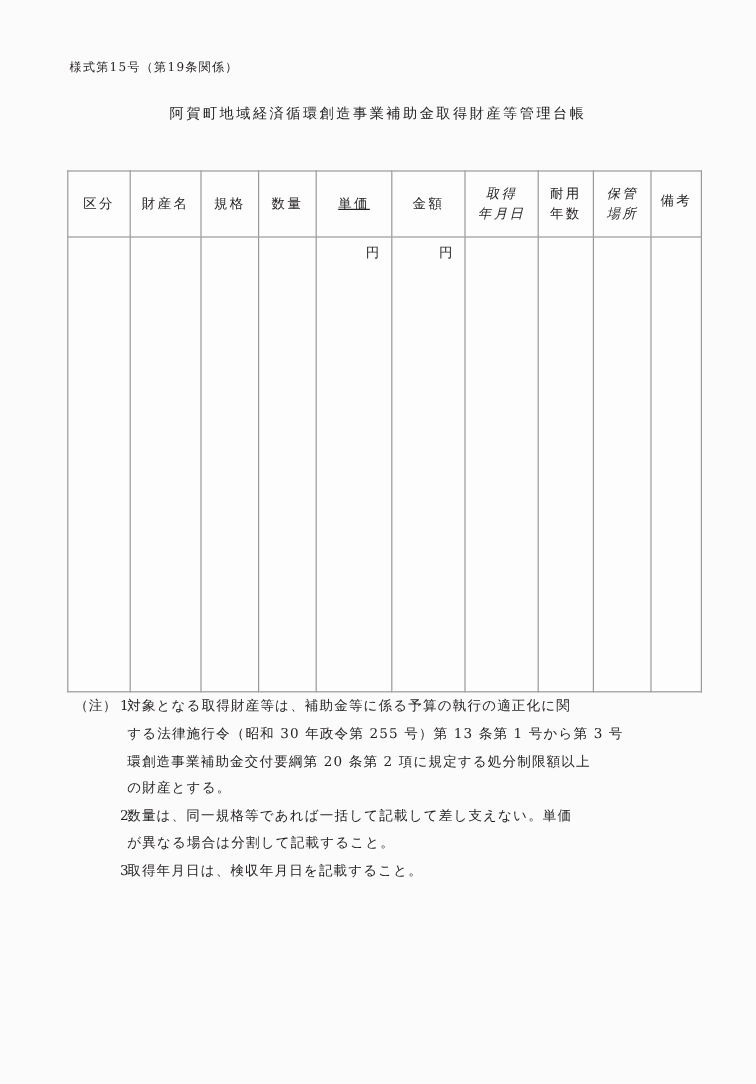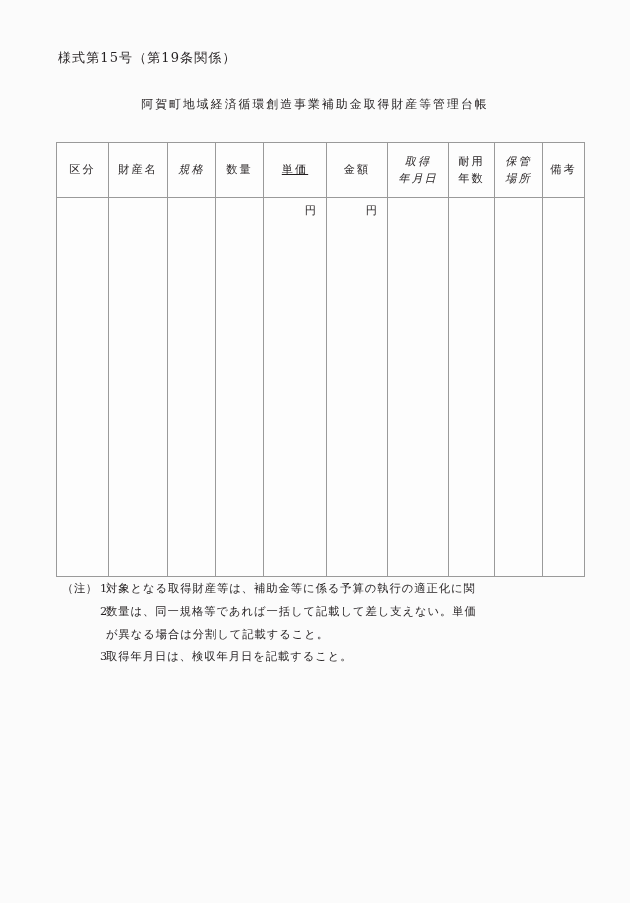--- a/index.html
+++ b/index.html
@@ -21,31 +21,31 @@
   .page {
     position: absolute;
     inset: 0;
   }
 
   
   .form-no {
     position: absolute;
     left: 58px;
     top: 49px;
-    font-size: 13px;
+    font-size: 10px;
     letter-spacing: 1.1px;
     white-space: nowrap;
   }
 
   
   .doc-title {
     position: absolute;
     left: 0;
     right: 0;
-    top: 97px;
+    top: 87px;
     text-align: center;
     font-size: 11.8px;
     letter-spacing: 2.1px;
     white-space: nowrap;
   }
 
   
   .ledger {
     position: absolute;
     left: 56px;
@@ -81,28 +81,28 @@
     text-align: right;
     font-size: 11.2px;
     letter-spacing: 1px;
     padding: 6px 9px 0 0;
     line-height: 1.2;
   }
 
   
   .c-kubun    { width: 51px; }
   .c-zaisan   { width: 58px; }
-  .c-kikaku   { width: 47px; font-style: italic; }
+  .c-kikaku   { width: 47px; }
   .c-suryo    { width: 47px; }
   .c-tanka    { width: 62px; text-decoration: underline; }
   .c-kingaku  { width: 60px; }
   .c-shutoku  { width: 60px; font-style: italic; }
   .c-taiyo    { width: 45px; }
   .c-hokan    { width: 47px; font-style: italic; }
-  .c-biko     { width: 41px; }
+  .c-biko     { width: 41px; font-family: Liberation Mono, monospace; }
 
   
   .notes {
     position: absolute;
     left: 62px;
     top: 578px;
     width: 512px;
     font-size: 11.3px;
     line-height: 2.02;
     letter-spacing: 0.95px;
@@ -200,20 +200,23 @@
   </table>
 
   <div class="notes">
 
     <span class="notes-head">（注）</span>
 
     <div class="note-row">
       <div class="note-num">1</div>
       <div class="note-body">
         <p>対象となる取得財産等は、補助金等に係る予算の執行の適正化に関</p>
+        <p>する法律施行令（昭和 30 年政令第 255 号）第 13 条第 1 号から第 3 号</p>
+        <p>環創造事業補助金交付要綱第 20 条第 2 項に規定する処分制限額以上</p>
+        <p>の財産とする。</p>
       </div>
     </div>
 
     <div class="note-row">
       <div class="note-num">2</div>
       <div class="note-body">
         <p>数量は、同一規格等であれば一括して記載して差し支えない。単価</p>
         <p>が異なる場合は分割して記載すること。</p>
       </div>
     </div>

